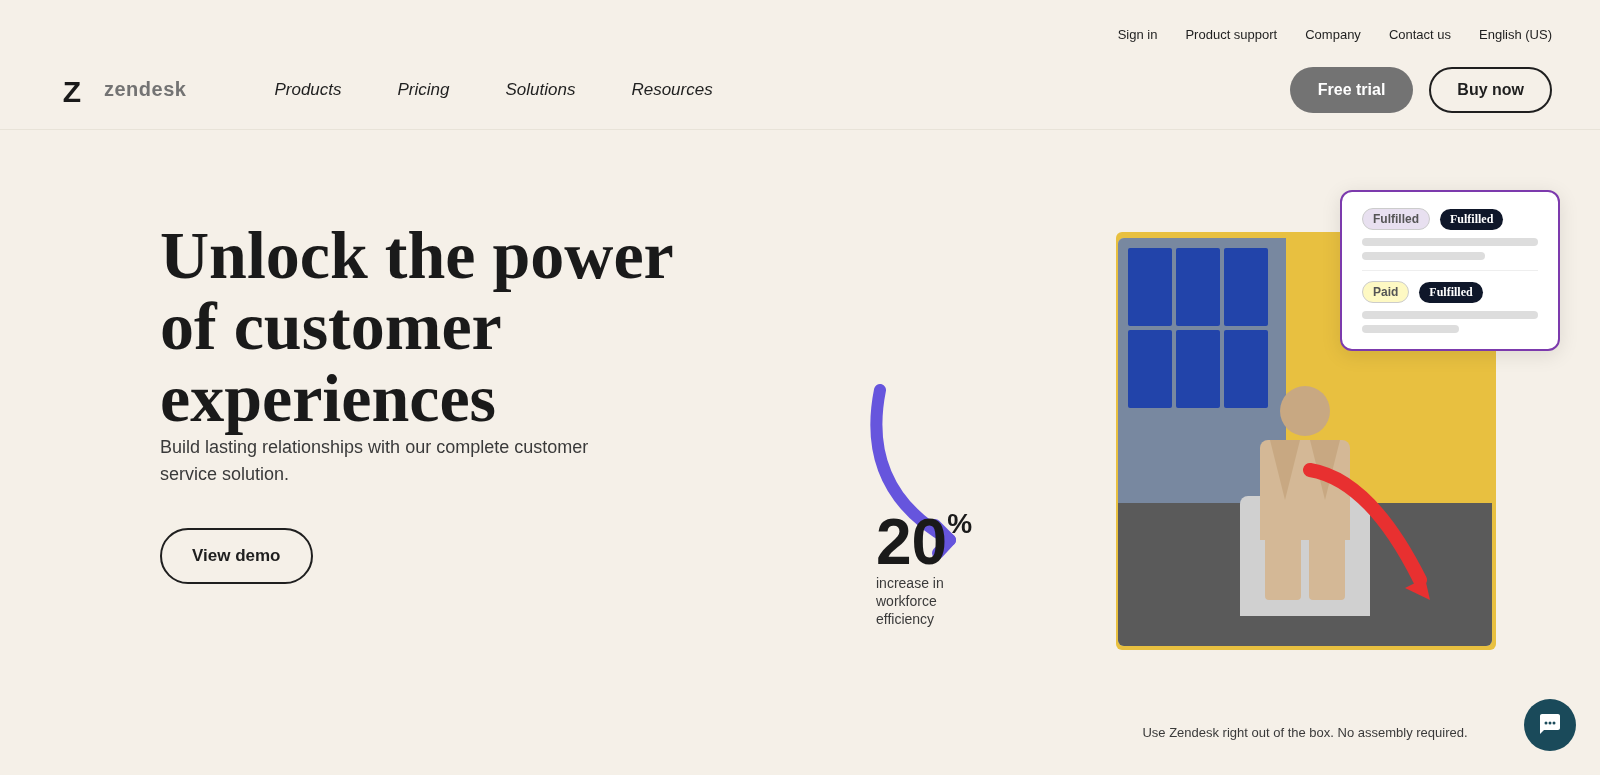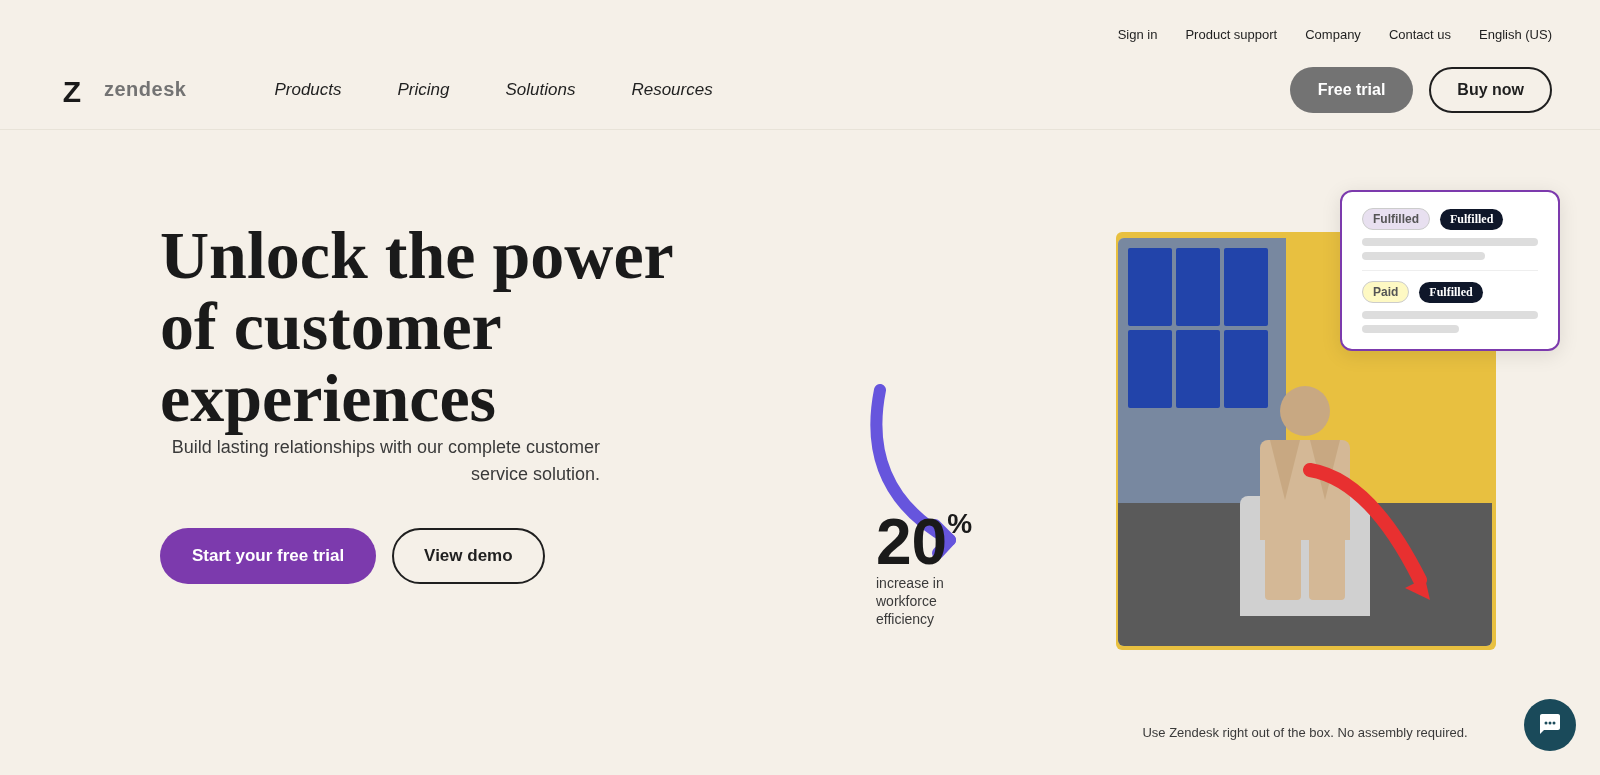--- a/index.html
+++ b/index.html
@@ -117,21 +117,20 @@
       line-height: 1.05;
       color: #1a1a1a;
       font-family: Georgia, 'Times New Roman', serif;
     }
     .hero-subtext {
       font-size: 18px;
       color: #3a3a3a;
       line-height: 1.5;
       margin-bottom: 40px;
       max-width: 440px;
-      text-align: right;
     }
     .hero-buttons {
       display: flex;
       gap: 16px;
       align-items: center;
     }
     .btn-start-trial {
       background-color: #7c3aad;
       color: white;
       border: none;
@@ -280,21 +279,20 @@
 <section class="hero">
 
   <div class="hero-left">
     <h1 class="hero-heading">
       <span>Unlock the power</span><br>
       <span>of customer</span><br>
       <span>experiences</span>
     </h1>
     <p class="hero-subtext">Build lasting relationships with our complete customer service solution.</p>
     <div class="hero-buttons">
-      <button class="btn-start-trial">Start your free trial</button>
       <button class="btn-view-demo">View demo</button>
     </div>
   </div>
 
   <div class="hero-right">
 
     <div style="position:absolute; right:104px; top:82px; width:380px; height:418px; background:#e8c040; border-radius:6px; z-index:0;"></div>
 
     <div style="position:absolute; right:108px; top:88px; width:374px; height:408px; background:#b0c0cc; border-radius:6px; z-index:1; overflow:hidden;">
 

